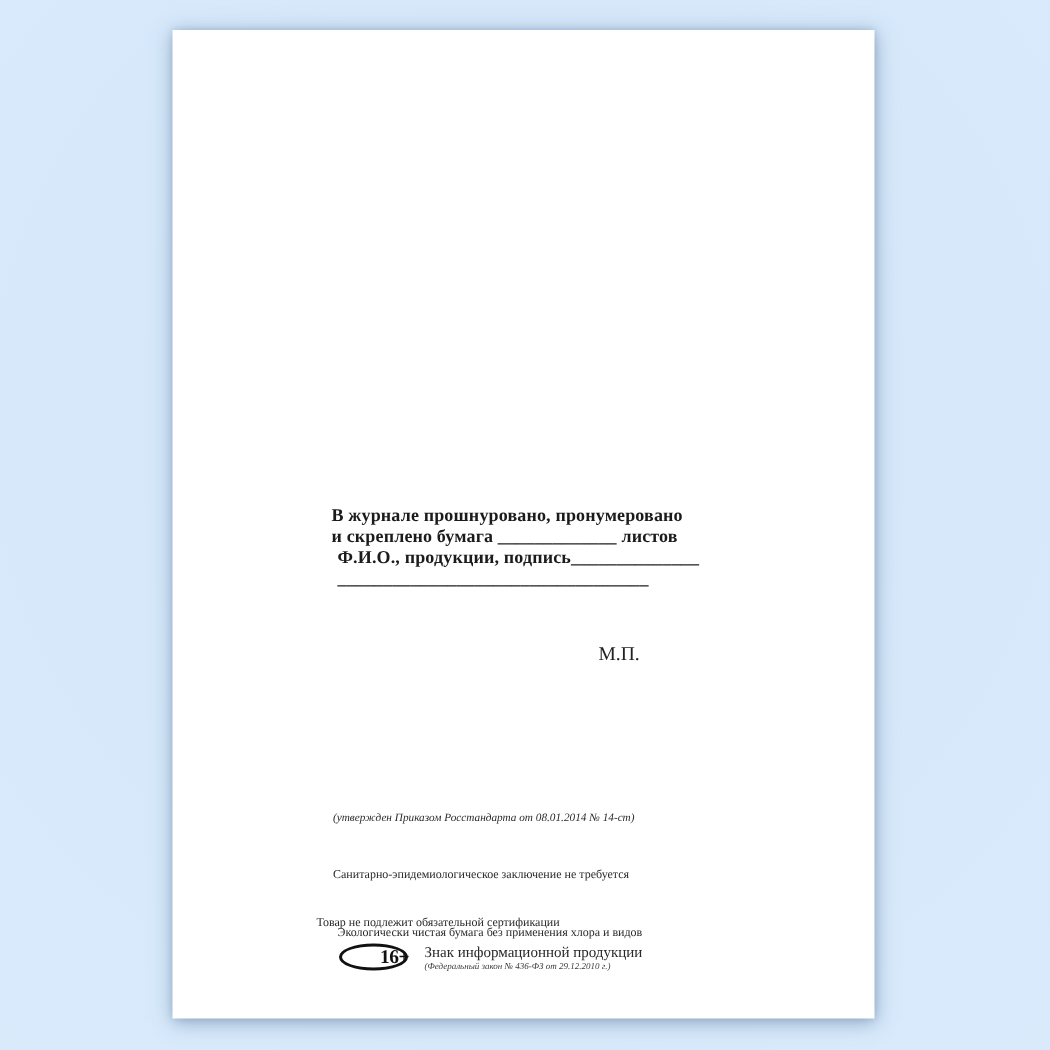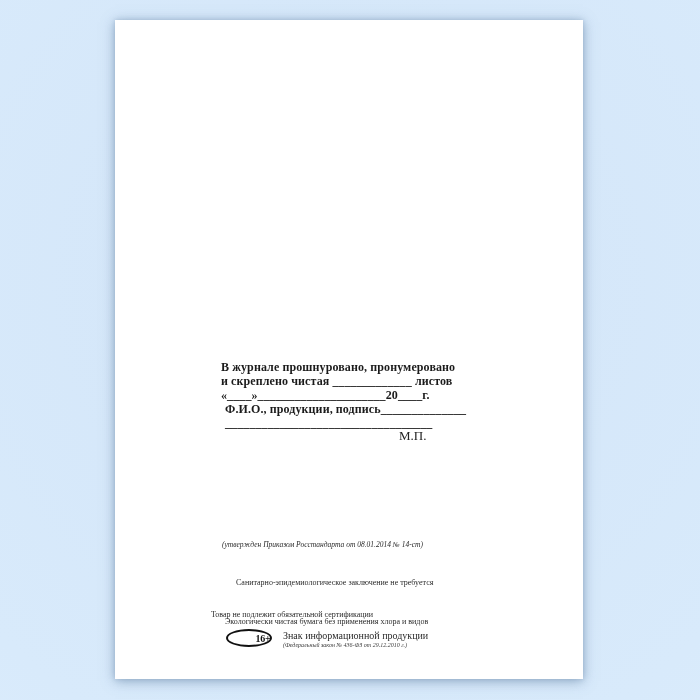--- a/index.html
+++ b/index.html
@@ -24,21 +24,21 @@
     top: 20px;
     width: 468px;
     height: 659px;
     background: #ffffff;
     box-shadow: 0 2px 12px rgba(110, 140, 172, 0.70), 0 0 4px rgba(120, 150, 180, 0.35);
   }
   
   .stitch-block {
     position: absolute;
     left: 106px;
-    top: 340px;
+    top: 316px;
     width: 230px;
     font-size: 12px;
     line-height: 14px;
     font-weight: bold;
     color: #1b1b1b;
     letter-spacing: 0.1px;
     white-space: nowrap;
   }
   .stitch-block .indent {
     padding-left: 4px;
@@ -62,39 +62,39 @@
   }
   .compliance .law-italic {
     font-style: italic;
   }
   .statement {
     position: absolute;
     font-size: 8px;
     color: #2a2a2a;
     white-space: nowrap;
   }
-  .statement.sanitary { left: 121px; top: 558px; }
+  .statement.sanitary { left: 107px; top: 558px; }
   .statement.cert     { left: 96px; top: 578px; margin-top: 12px; }
   .statement.eco      { left: 110px; top: 597px; }
   .age-mark {
     position: absolute;
     left: 111px;
     top: 609px;
     display: flex;
     align-items: flex-start;
   }
   .age-badge {
     width: 14px;
     height: 14px;
     border: 2px solid #111111;
     border-radius: 50%;
     display: flex;
     align-items: center;
     justify-content: center;
-    font-size: 10px;
+    font-size: 13px;
     font-weight: bold;
     color: #111111;
     letter-spacing: -0.3px;
     flex: 0 0 auto;
     padding-left: 28px;
   }
   .age-text {
     margin-left: 11px;
     padding-top: 2px;
     color: #2a2a2a;
@@ -113,22 +113,21 @@
   }
 </style>
 </head>
 <body>
 
 <div class="scene">
   <div class="page">
 
     <div class="stitch-block">
       <div>В журнале прошнуровано, пронумеровано</div>
-      <div>и скреплено чистая _____________ листов</div>
-      <div>«____»_____________________20____г.</div>
+      <div>и скреплено бумага _____________ листов</div>
       <div class="indent">Ф.И.О., продукции, подпись______________</div>
       <div class="indent">__________________________________</div>
     </div>
 
     <div class="seal">М.П.</div>
 
     <div class="compliance">
       <div class="law-italic">(утвержден Приказом Росстандарта от 08.01.2014 № 14-ст)</div>
     </div>
 

